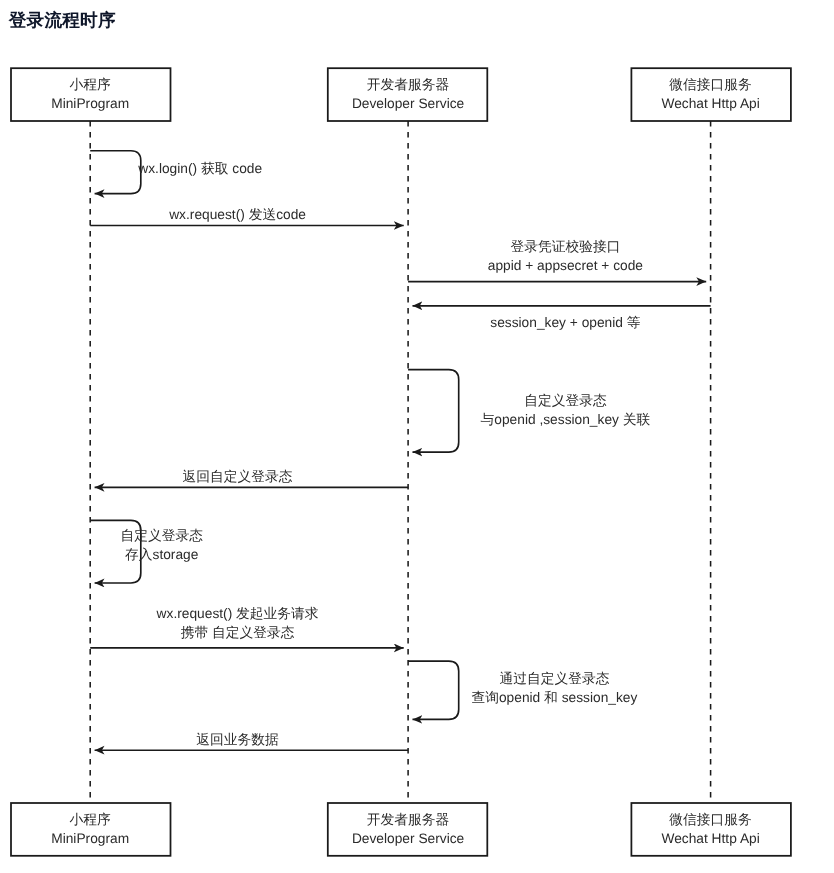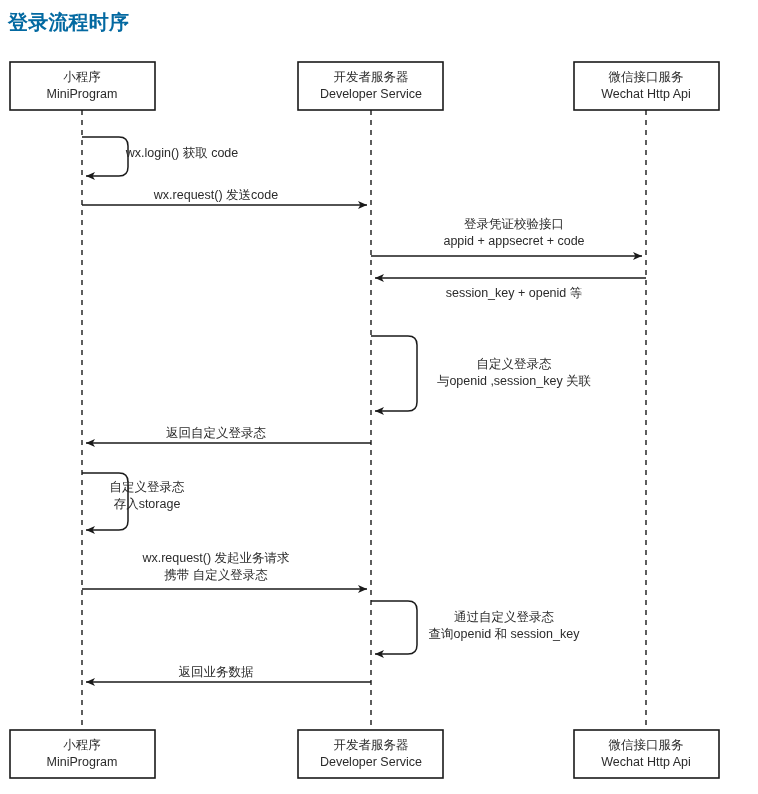--- a/index.html
+++ b/index.html
@@ -17,23 +17,23 @@
   }
   #diagram-root {
     position: relative;
     width: 758px;
     height: 794px;
   }
   .diagram-title {
     position: absolute;
     left: 8px;
     top: 9px;
-    font-size: 20px;
+    font-size: 16px;
     font-weight: bold;
-    color: #0369a1;
+    color: #0f172a;
     letter-spacing: 0.2px;
     white-space: nowrap;
   }
   svg.canvas {
     position: absolute;
     left: 0;
     top: 0;
     width: 758px;
     height: 794px;
   }

